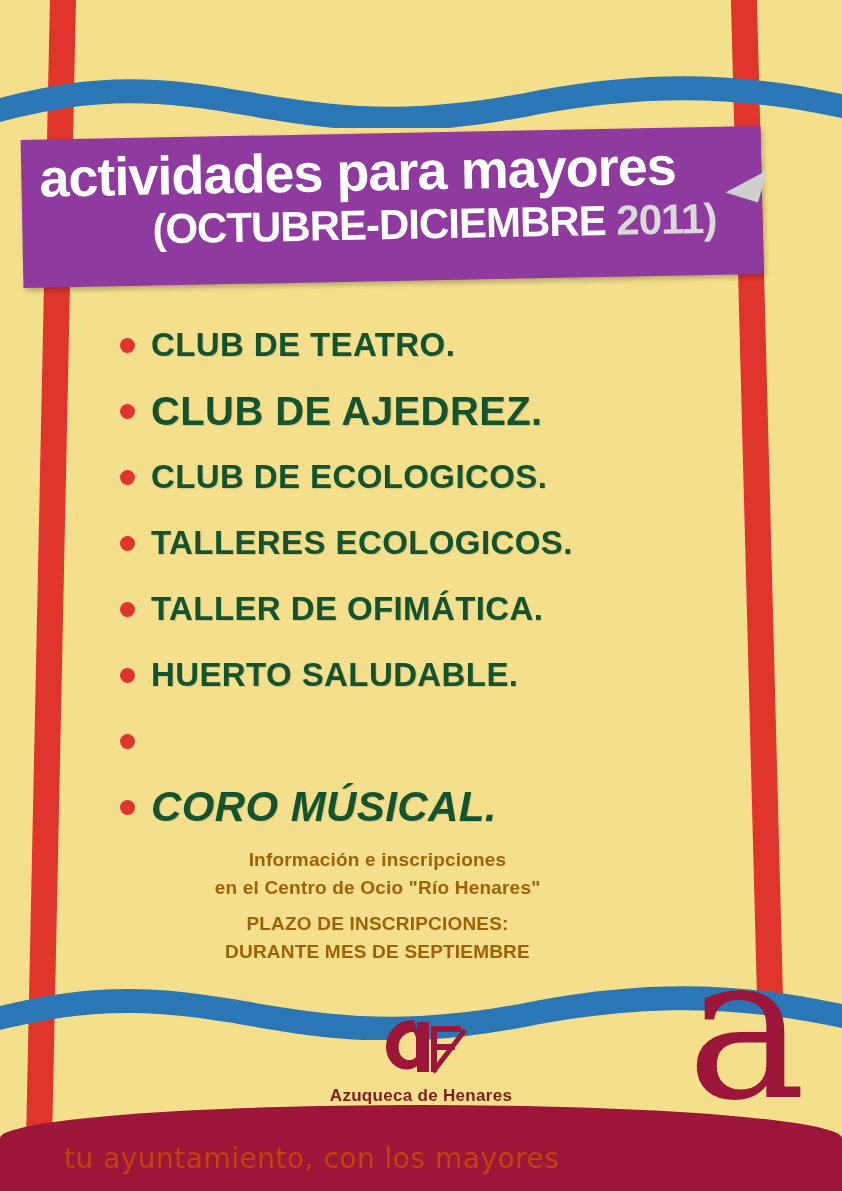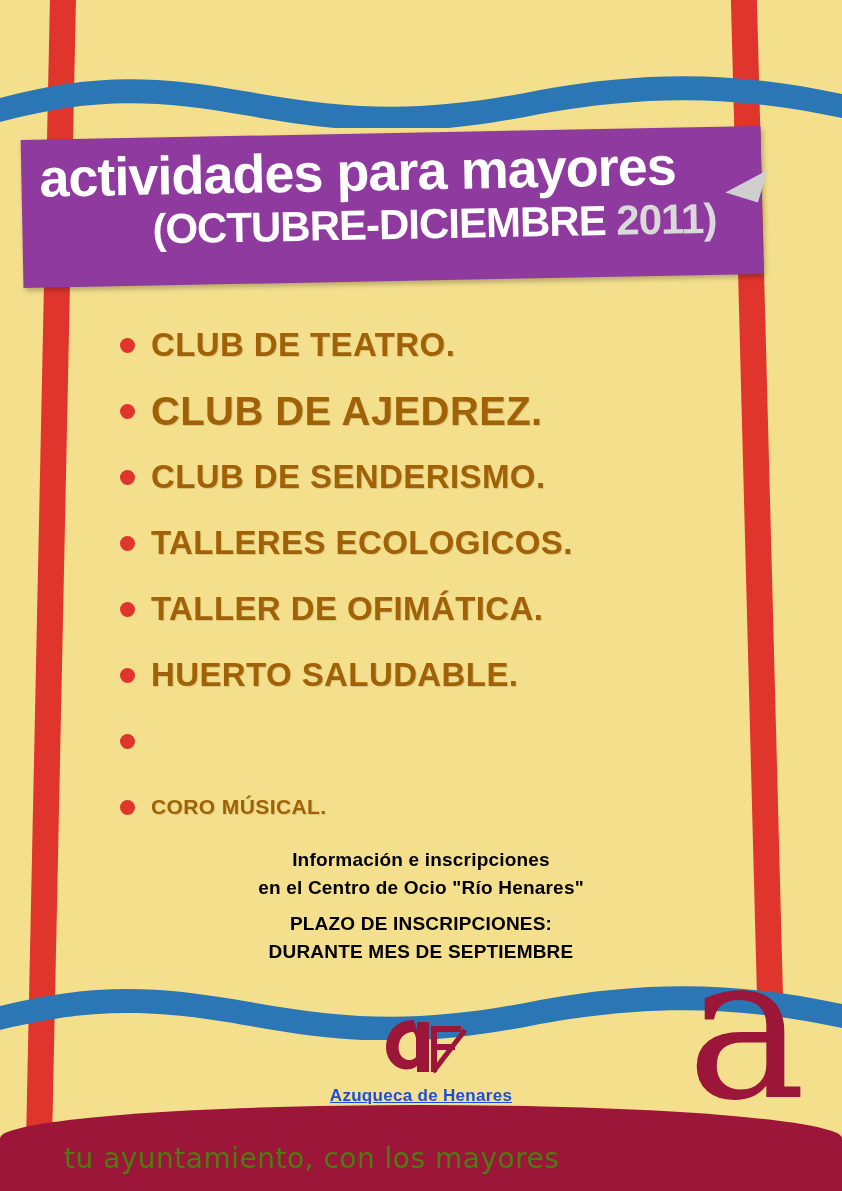--- a/index.html
+++ b/index.html
@@ -114,38 +114,38 @@
   }
   .bullet {
     width: 15px;
     height: 15px;
     border-radius: 50%;
     background: #e0352c;
     margin-right: 16px;
     flex: 0 0 auto;
   }
   .activity-label {
-    color: #a16207;
+    color: #14532d;
     font-size: 33px;
     font-weight: bold;
     letter-spacing: 0.4px;
     white-space: nowrap;
     text-shadow: 1px 1px 0 rgba(0,0,0,0.12);
   }
   .a-1 .activity-label { font-size: 40px; }
-  .a-7 .activity-label { font-size: 21px; }
+  .a-7 .activity-label { font-size: 42px; font-style: italic; }
 
   
   .info {
     position: absolute;
     left: 0;
     top: 846px;
-    width: 842px;
+    width: 755px;
     text-align: center;
-    color: #000000;
+    color: #a16207;
   }
   .info-line {
     font-size: 19px;
     font-weight: bold;
     line-height: 28px;
     letter-spacing: 0.2px;
   }
   .info-gap { height: 8px; }
 
   
@@ -156,25 +156,24 @@
     width: 842px;
     text-align: center;
   }
   .logo-mark {
     display: inline-block;
     width: 96px;
     height: 62px;
   }
   .logo-text {
     margin-top: 6px;
-    color: #1d4ed8;
+    color: #7f1d1d;
     font-size: 17px;
     font-weight: bold;
     letter-spacing: 0.3px;
-    text-decoration: underline;
   }
 
   
   .big-a {
     position: absolute;
     right: 36px;
     bottom: 78px;
     color: #9b1638;
     font-family: "DejaVu Serif", serif;
     font-size: 200px;
@@ -190,21 +189,21 @@
     width: 842px;
     height: 86px;
     background: #9b1638;
     border-top-left-radius: 60% 40px;
     border-top-right-radius: 60% 40px;
   }
   .bottom-text {
     position: absolute;
     left: 64px;
     bottom: 16px;
-    color: #4d7c0f;
+    color: #c2410c;
     font-size: 28px;
     letter-spacing: 0.5px;
     font-family: "DejaVu Sans", sans-serif;
   }
 </style>
 </head>
 <body>
 
 <div id="poster">
 
@@ -231,21 +230,21 @@
     <div class="activity a-0">
       <span class="bullet"></span>
       <span class="activity-label">CLUB DE TEATRO.</span>
     </div>
     <div class="activity a-1">
       <span class="bullet"></span>
       <span class="activity-label">CLUB DE AJEDREZ.</span>
     </div>
     <div class="activity a-2">
       <span class="bullet"></span>
-      <span class="activity-label">CLUB DE SENDERISMO.</span>
+      <span class="activity-label">CLUB DE ECOLOGICOS.</span>
     </div>
     <div class="activity a-3">
       <span class="bullet"></span>
       <span class="activity-label">TALLERES ECOLOGICOS.</span>
     </div>
     <div class="activity a-5">
       <span class="bullet"></span>
       <span class="activity-label">TALLER DE OFIMÁTICA.</span>
     </div>
     <div class="activity a-4">

